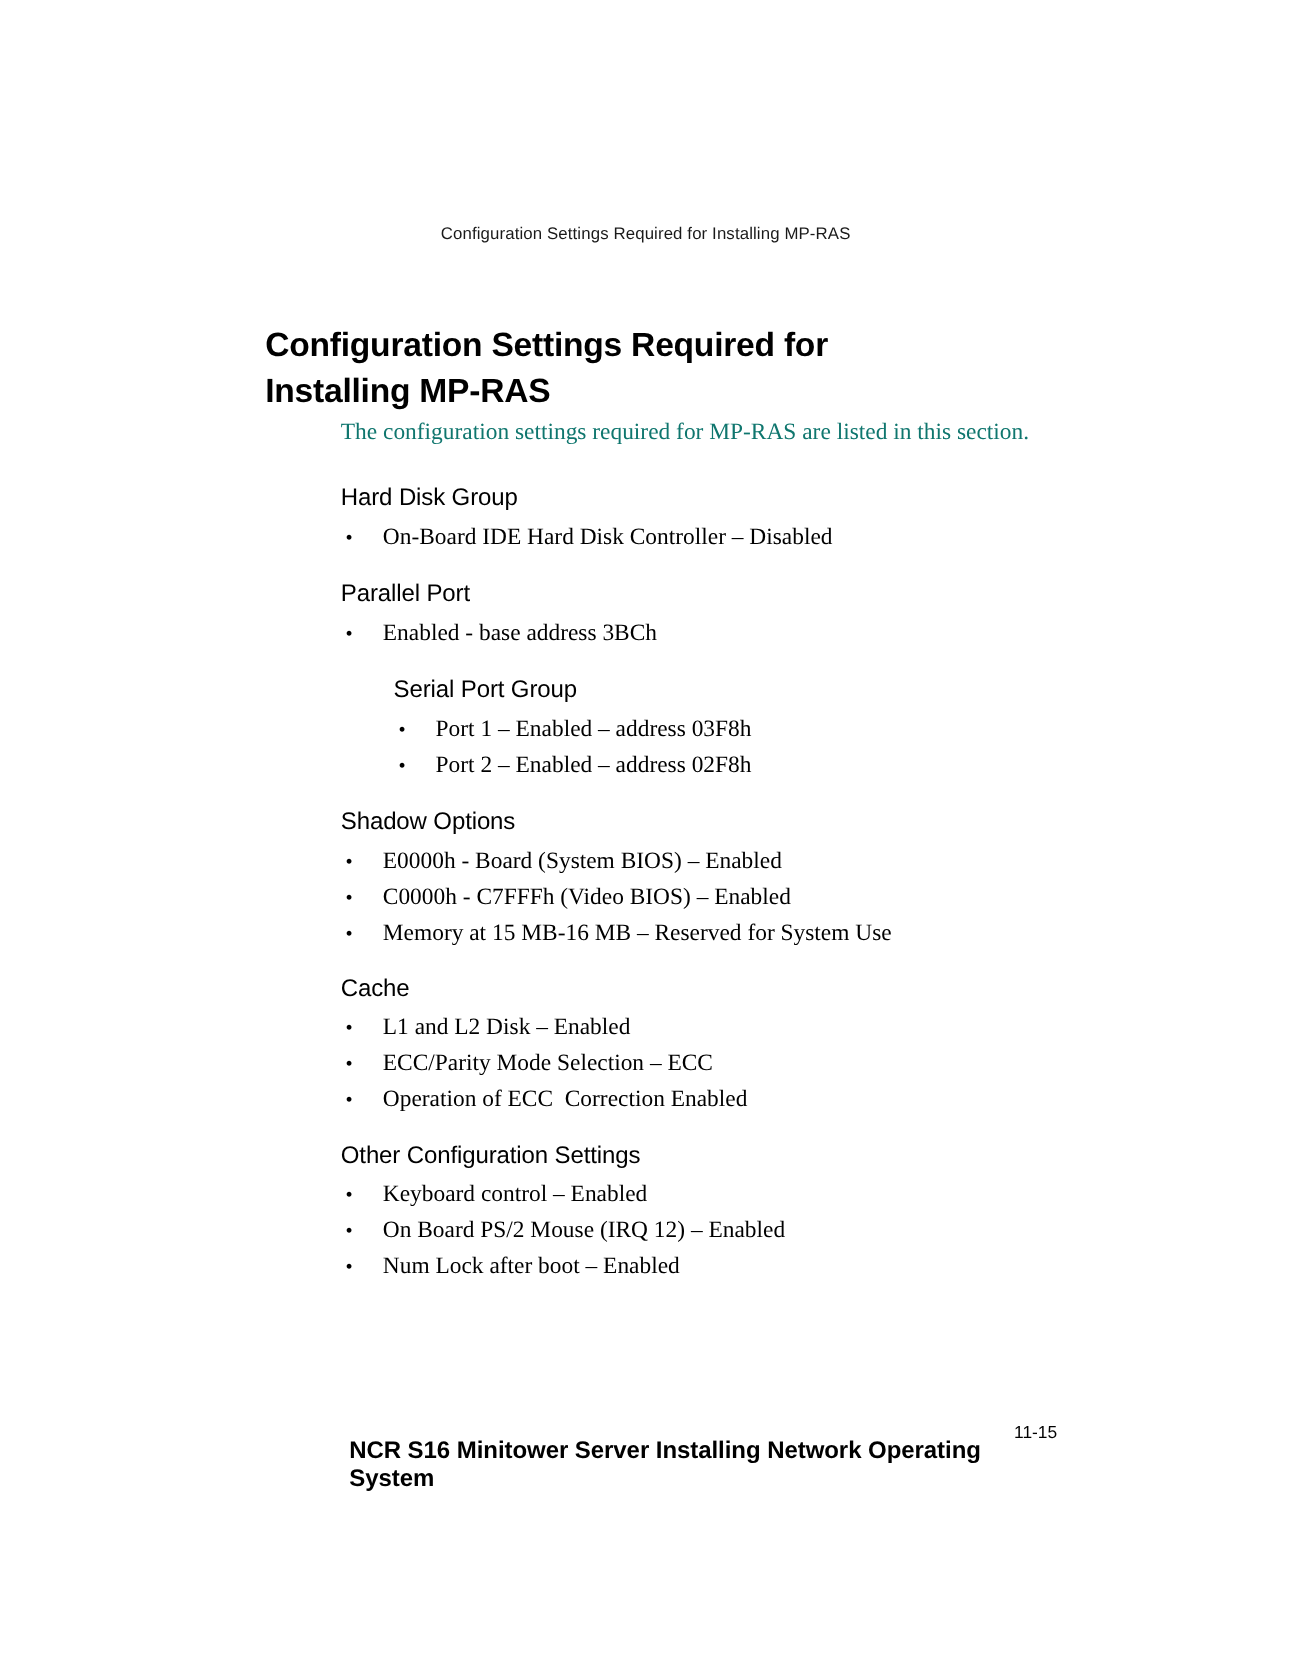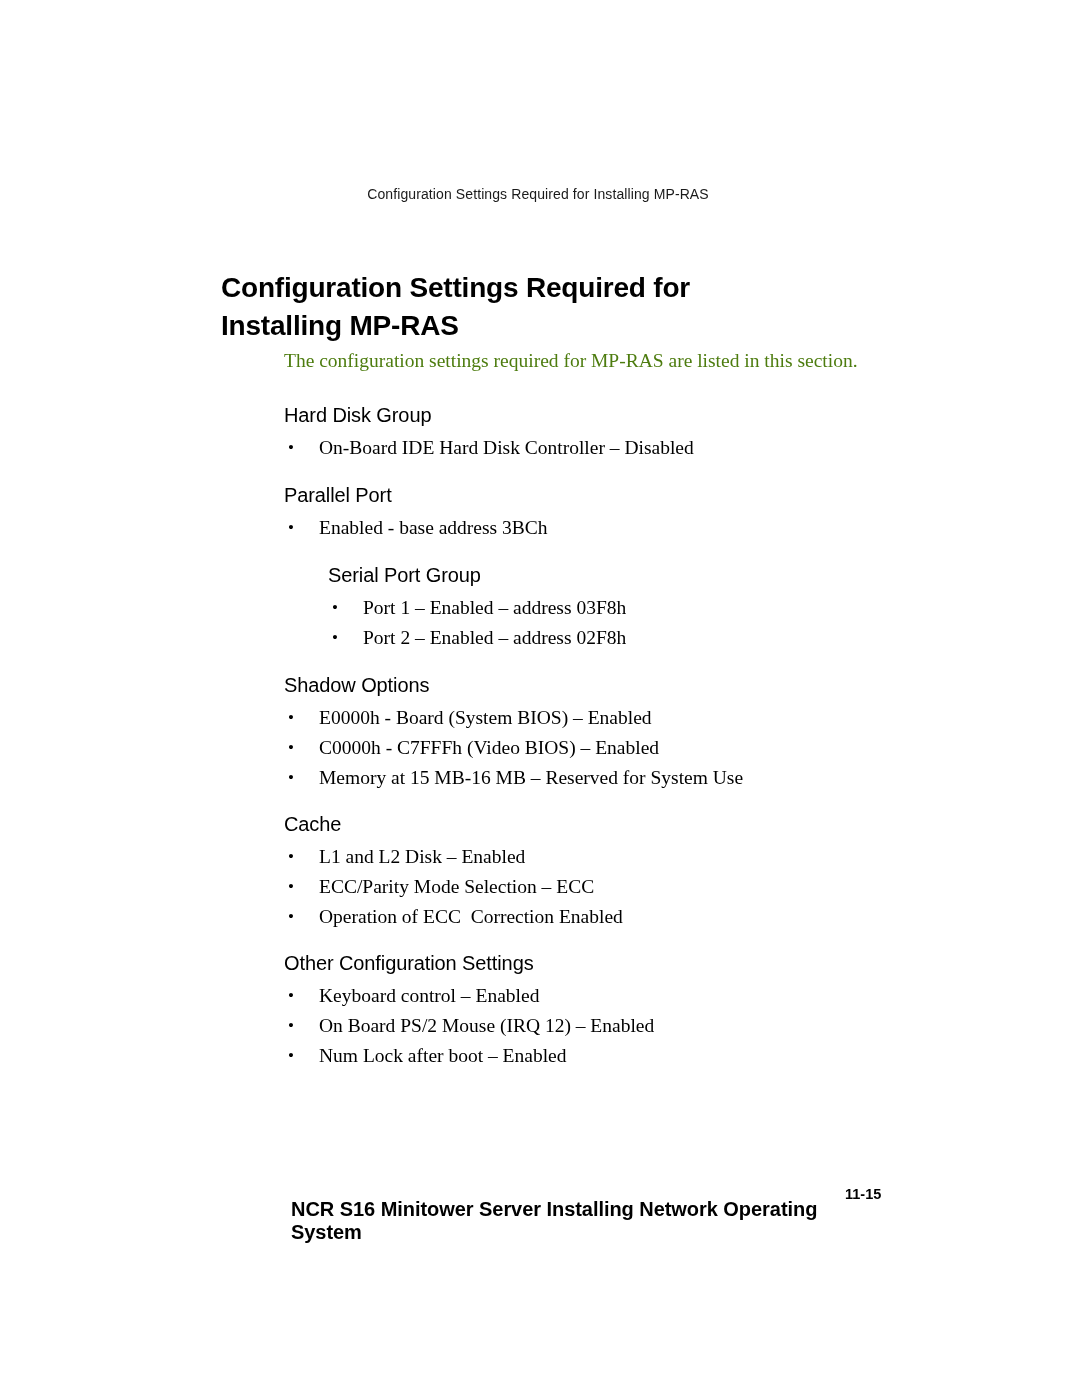--- a/index.html
+++ b/index.html
@@ -55,21 +55,21 @@
     position: absolute;
     left: 284px;
     top: 348px;
     width: 660px;
   }
 
   .intro {
     font-size: 19.5px;
     line-height: 26px;
     margin: 0 0 30px 0;
-    color: #4d7c0f;
+    color: #0f766e;
   }
 
   .section {
     margin: 0 0 22px 0;
   }
 
   .section-heading {
     font-family: "Liberation Sans", "DejaVu Sans", sans-serif;
     font-size: 20px;
     font-weight: normal;
@@ -120,21 +120,21 @@
     color: #000000;
     letter-spacing: -0.05px;
     margin-top: 12px;
   }
   .footer-page {
     position: absolute;
     left: 845px;
     top: 1186px;
     font-family: "Liberation Sans", "DejaVu Sans", sans-serif;
     font-size: 14.5px;
-    font-weight: bold;
+    font-weight: normal;
     color: #000000;
   }
 </style>
 </head>
 <body>
 
 <div class="page">
 
   <div class="running-header">Configuration Settings Required for Installing MP-RAS</div>
 

